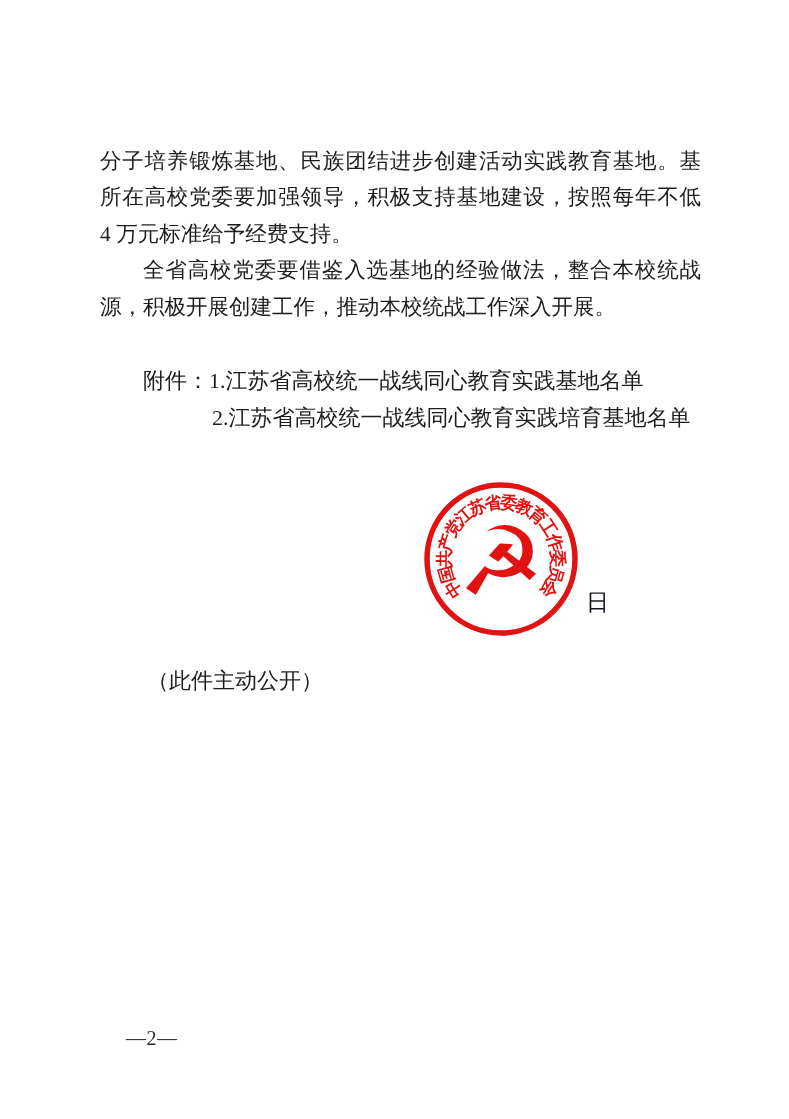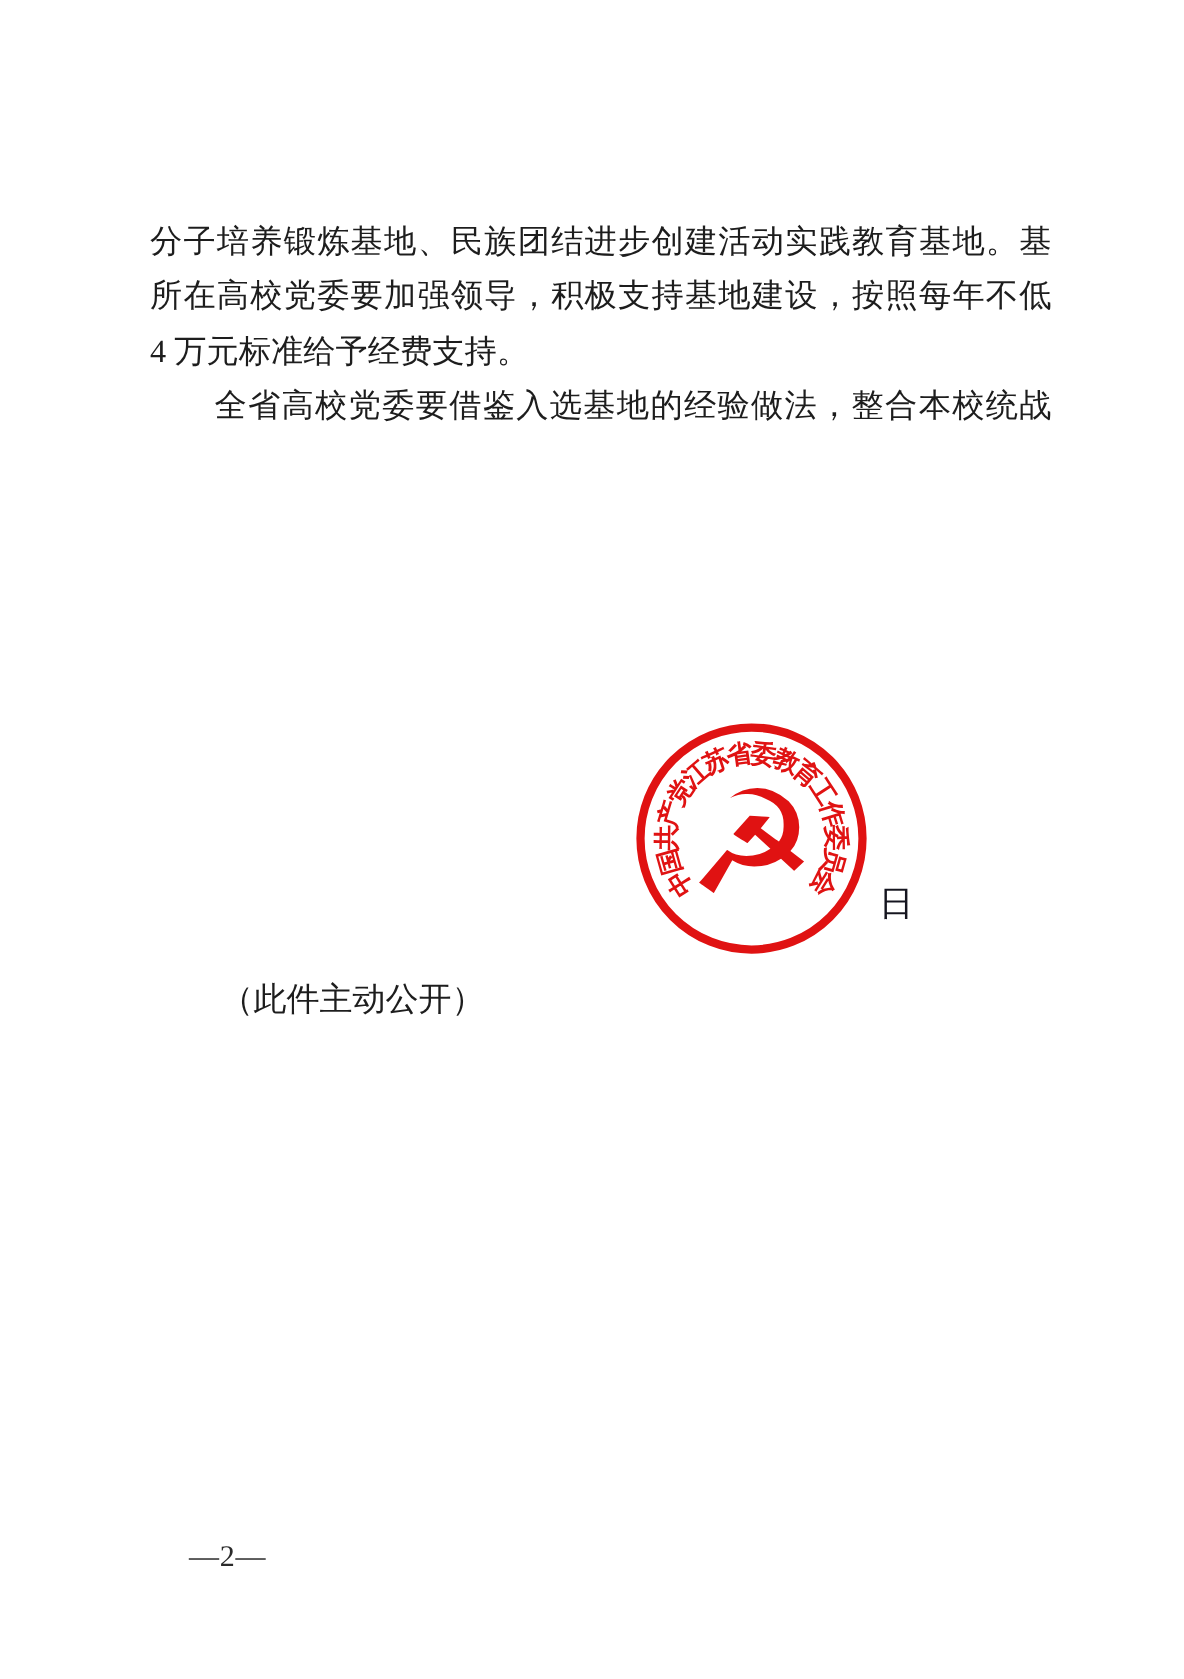--- a/index.html
+++ b/index.html
@@ -34,40 +34,45 @@
   .seal .emblem {
     position:absolute; left:0; top:3px; width:174px; height:174px;
     text-align:center; line-height:174px; font-size:96px;
     color:var(--seal-red); font-family:"DejaVu Sans",sans-serif;
   }
   .day {
     position:absolute; left:586px; top:590px;
     font-size:23px; line-height:26px; color:#15151f;
   }
   .note {
-    position:absolute; left:147px; top:648px;
+    position:absolute; left:147px; top:663px;
     font-size:22px; line-height:36px;
   }
   .pageno {
     position:absolute; left:126px; top:1024px;
     font-size:20px; line-height:28px; color:#2a2a2a; letter-spacing:0.5px;
   }
 </style>
 </head>
 <body>
 
 <div class="page">
 
   <div class="body-block">
     <div class="line j">分子培养锻炼基地、民族团结进步创建活动实践教育基地。基地</div>
     <div class="line j">所在高校党委要加强领导，积极支持基地建设，按照每年不低于</div>
     <div class="line">4 万元标准给予经费支持。</div>
     <div class="line j ind">全省高校党委要借鉴入选基地的经验做法，整合本校统战资</div>
+    <div class="line">源，积极开展创建工作，推动本校统战工作深入开展。</div>
   </div>
 
+  <div class="attach-block">
+    <div class="aline a1"><span>附件：</span><span>1.江苏省高校统一战线同心教育实践基地名单</span></div>
+    <div class="aline a2">2.江苏省高校统一战线同心教育实践培育基地名单</div>
+  </div>
 
   <div class="seal">
     <svg width="174" height="174" viewBox="0 0 174 174">
       <circle class="ring" cx="87" cy="87" r="74"></circle>
       <g class="arc">
           <text x="87" y="36" text-anchor="middle" transform="rotate(-122 87 87)">中</text>
           <text x="87" y="36" text-anchor="middle" transform="rotate(-105.73333333333333 87 87)">国</text>
           <text x="87" y="36" text-anchor="middle" transform="rotate(-89.46666666666667 87 87)">共</text>
           <text x="87" y="36" text-anchor="middle" transform="rotate(-73.2 87 87)">产</text>
           <text x="87" y="36" text-anchor="middle" transform="rotate(-56.93333333333334 87 87)">党</text>

